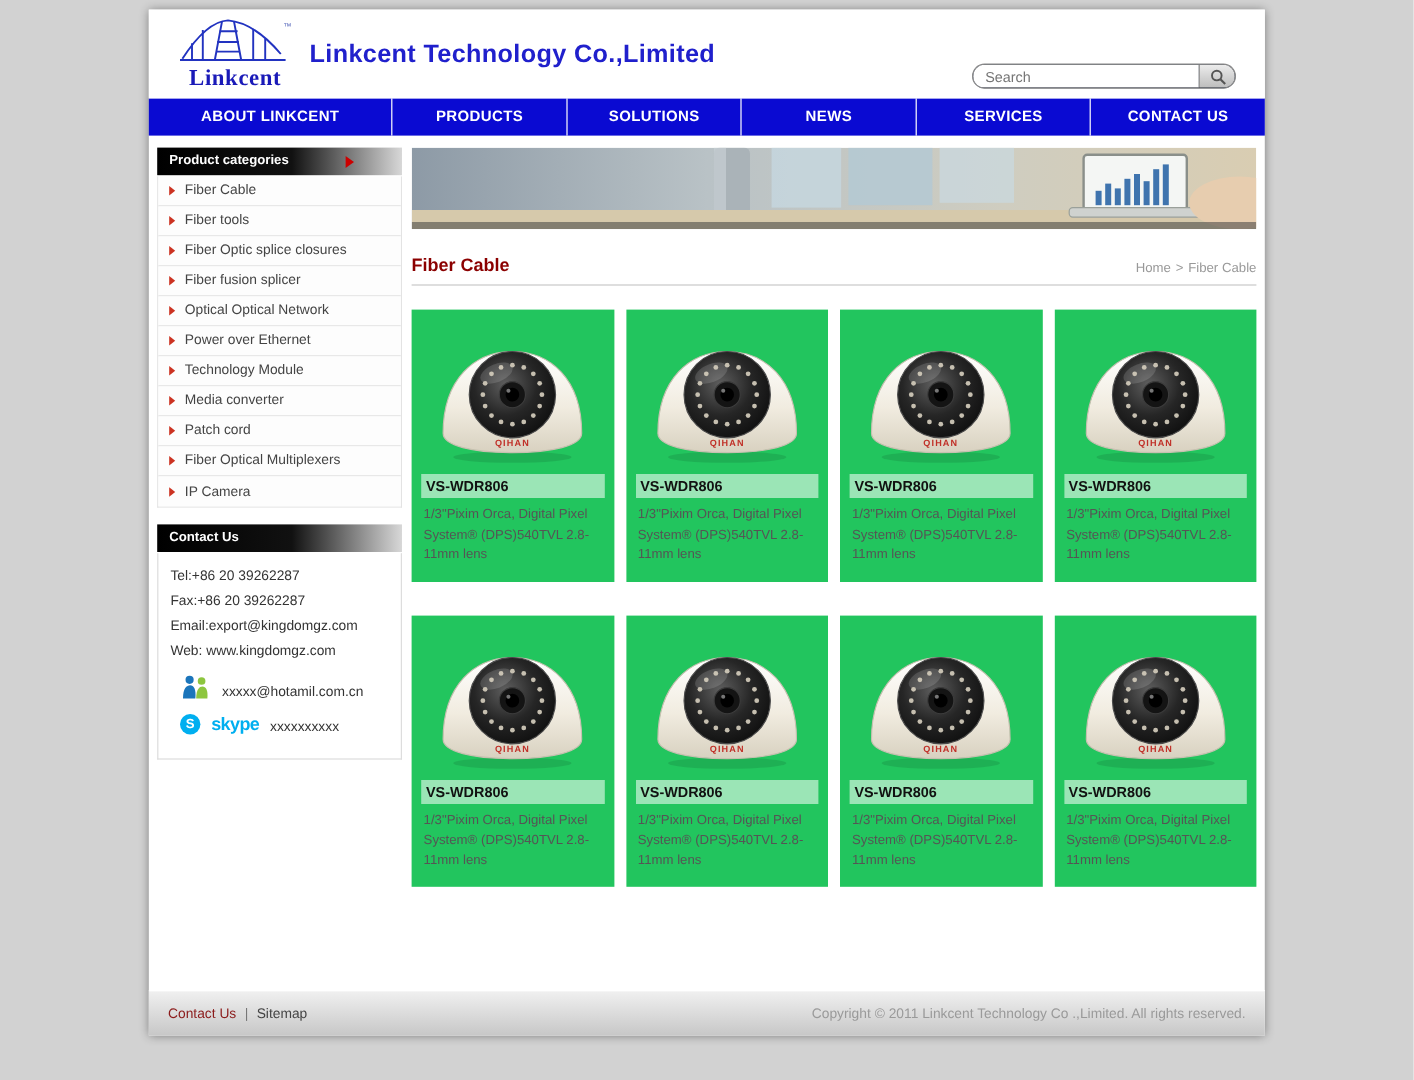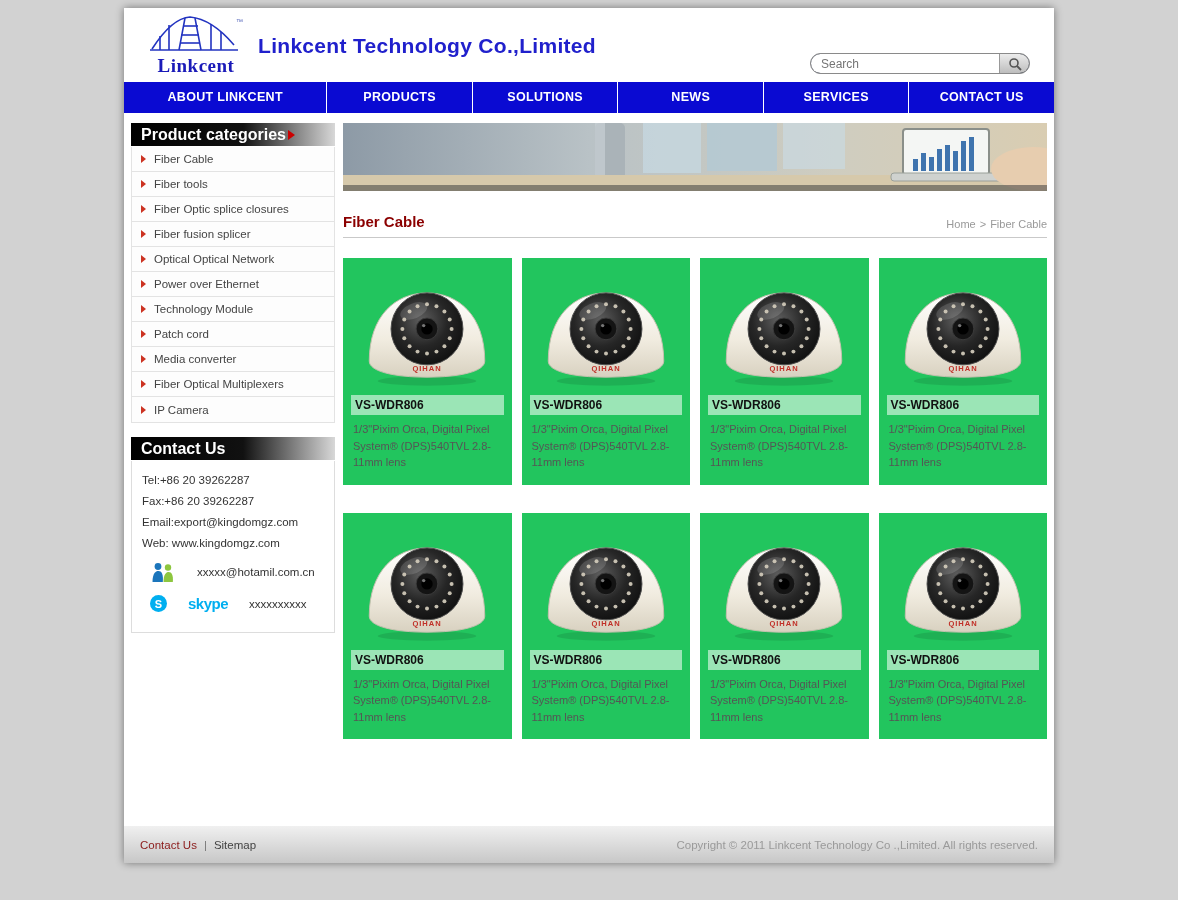--- a/index.html
+++ b/index.html
@@ -56,21 +56,21 @@
   .main-nav li:last-child { border-right: none; }
 
   
   .content { display: flex; gap: 8px; padding: 10px 7px 0; min-height: 712px; align-items: flex-start; }
   .sidebar { width: 204px; flex: none; }
   .main-col { flex: 1; min-width: 0; }
 
   
   .panel-header {
     position: relative; height: 23px; line-height: 23px; padding-left: 10px;
-    color: #fff; font-weight: bold; font-size: 16px;
+    color: #fff; font-weight: bold; font-size: 11px;
     background: linear-gradient(to right, #000 0%, #111 55%, #777 78%, #d8d8d8 100%);
     margin-bottom: 1px;
   }
   .red-notch {
     position: absolute; right: 40px; top: 7px;
     width: 0; height: 0;
     border-left: 7px solid #cc0000;
     border-top: 5px solid transparent; border-bottom: 5px solid transparent;
   }
   .category-list { list-style: none; border: 1px solid #e3e3e3; border-top: none; }
@@ -81,21 +81,21 @@
   }
   .category-list li:last-child { border-bottom: none; }
   .cat-arrow {
     width: 0; height: 0; flex: none;
     border-left: 5px solid #cc3322;
     border-top: 4px solid transparent; border-bottom: 4px solid transparent;
   }
   .contact-header { margin-top: 14px; }
   .contact-box { border: 1px solid #ddd; border-top: none; padding: 13px 10px 16px; font-size: 11.5px; color: #333; }
   .contact-box p { margin-bottom: 9px; }
-  .im-row { display: flex; align-items: center; gap: 21px; margin: 12px 0 4px 8px; }
+  .im-row { display: flex; align-items: flex-end; gap: 9px; margin: 12px 0 4px 8px; }
   .skype-word { color: #00aff0; font-weight: bold; font-size: 15px; letter-spacing: -0.5px; }
   .skype-badge {
     display: inline-flex; align-items: center; justify-content: center;
     width: 17px; height: 17px; border-radius: 50%; background: #00aff0;
     color: #fff; font-weight: bold; font-size: 11px; flex: none;
   }
 
   
   .banner { position: relative; height: 68px; margin-bottom: 22px; overflow: hidden; }
   .banner svg { position: absolute; inset: 0; width: 100%; height: 100%; }
@@ -219,25 +219,25 @@
           <li>
             <span class="cat-arrow"></span>
             <span>Power over Ethernet</span>
           </li>
           <li>
             <span class="cat-arrow"></span>
             <span>Technology Module</span>
           </li>
           <li>
             <span class="cat-arrow"></span>
+            <span>Media converter</span>
+          </li>
+          <li>
+            <span class="cat-arrow"></span>
             <span>Patch cord</span>
-          </li>
-          <li>
-            <span class="cat-arrow"></span>
-            <span>Media converter</span>
           </li>
           <li>
             <span class="cat-arrow"></span>
             <span>Fiber Optical Multiplexers</span>
           </li>
           <li>
             <span class="cat-arrow"></span>
             <span>IP Camera</span>
           </li>
         </ul>

